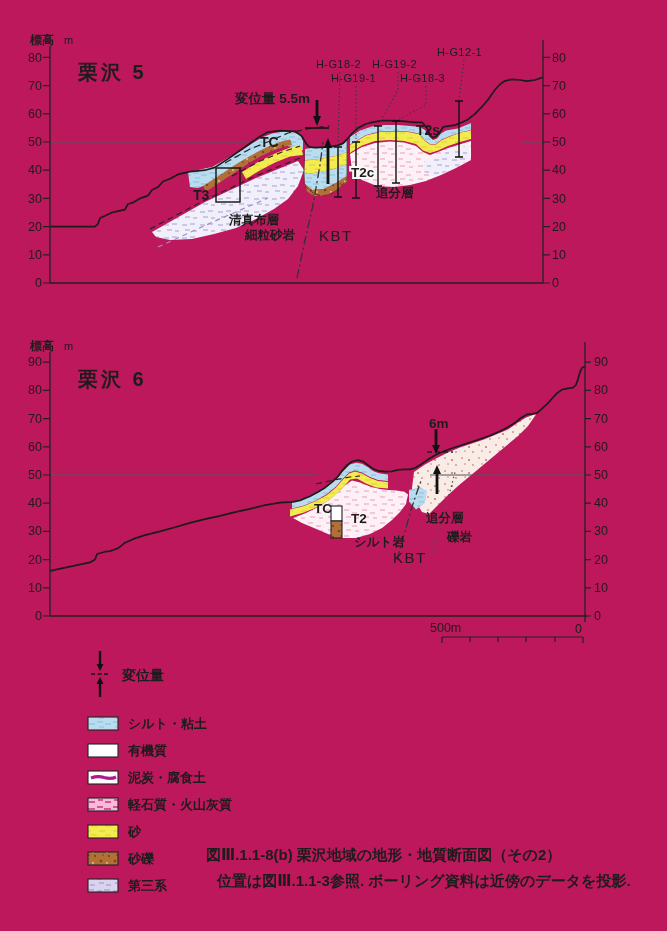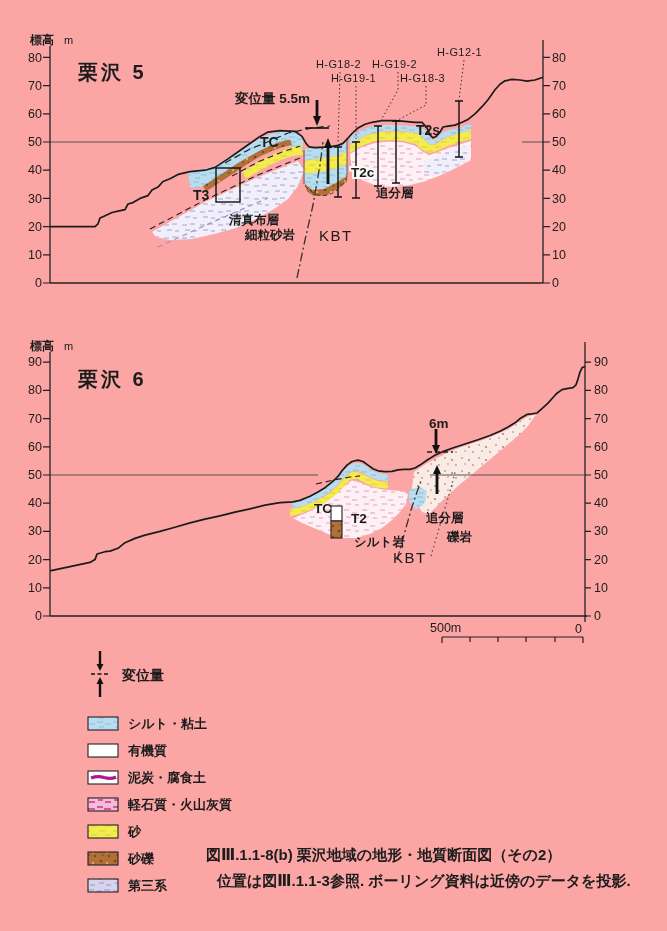--- a/index.html
+++ b/index.html
@@ -1,16 +1,16 @@
 <!DOCTYPE html>
 <html><head>
 <meta charset="utf-8">
 <style>
   html,body{margin:0;padding:0;background:#e8e6e0;}
-  .page{position:relative;width:667px;height:931px;background:#fca5a5;overflow:hidden;}
+  .page{position:relative;width:667px;height:931px;background:#be185d;overflow:hidden;}
   svg{position:absolute;left:0;top:0;}
   text{font-family:"Liberation Sans","DejaVu Sans",sans-serif;fill:#1c1c1c;}
   .tick{font-size:12.5px;}
   .unit{font-size:12px;font-weight:600;}
   .unit-m{font-size:11px;}
   .ttl{font-size:20px;font-weight:600;letter-spacing:3px;}
   .bh{font-size:11px;letter-spacing:.4px;}
   .jp{font-size:12.5px;font-weight:600;}
   .big{font-size:14px;font-weight:700;}
   .mid{font-size:13.5px;font-weight:700;}

